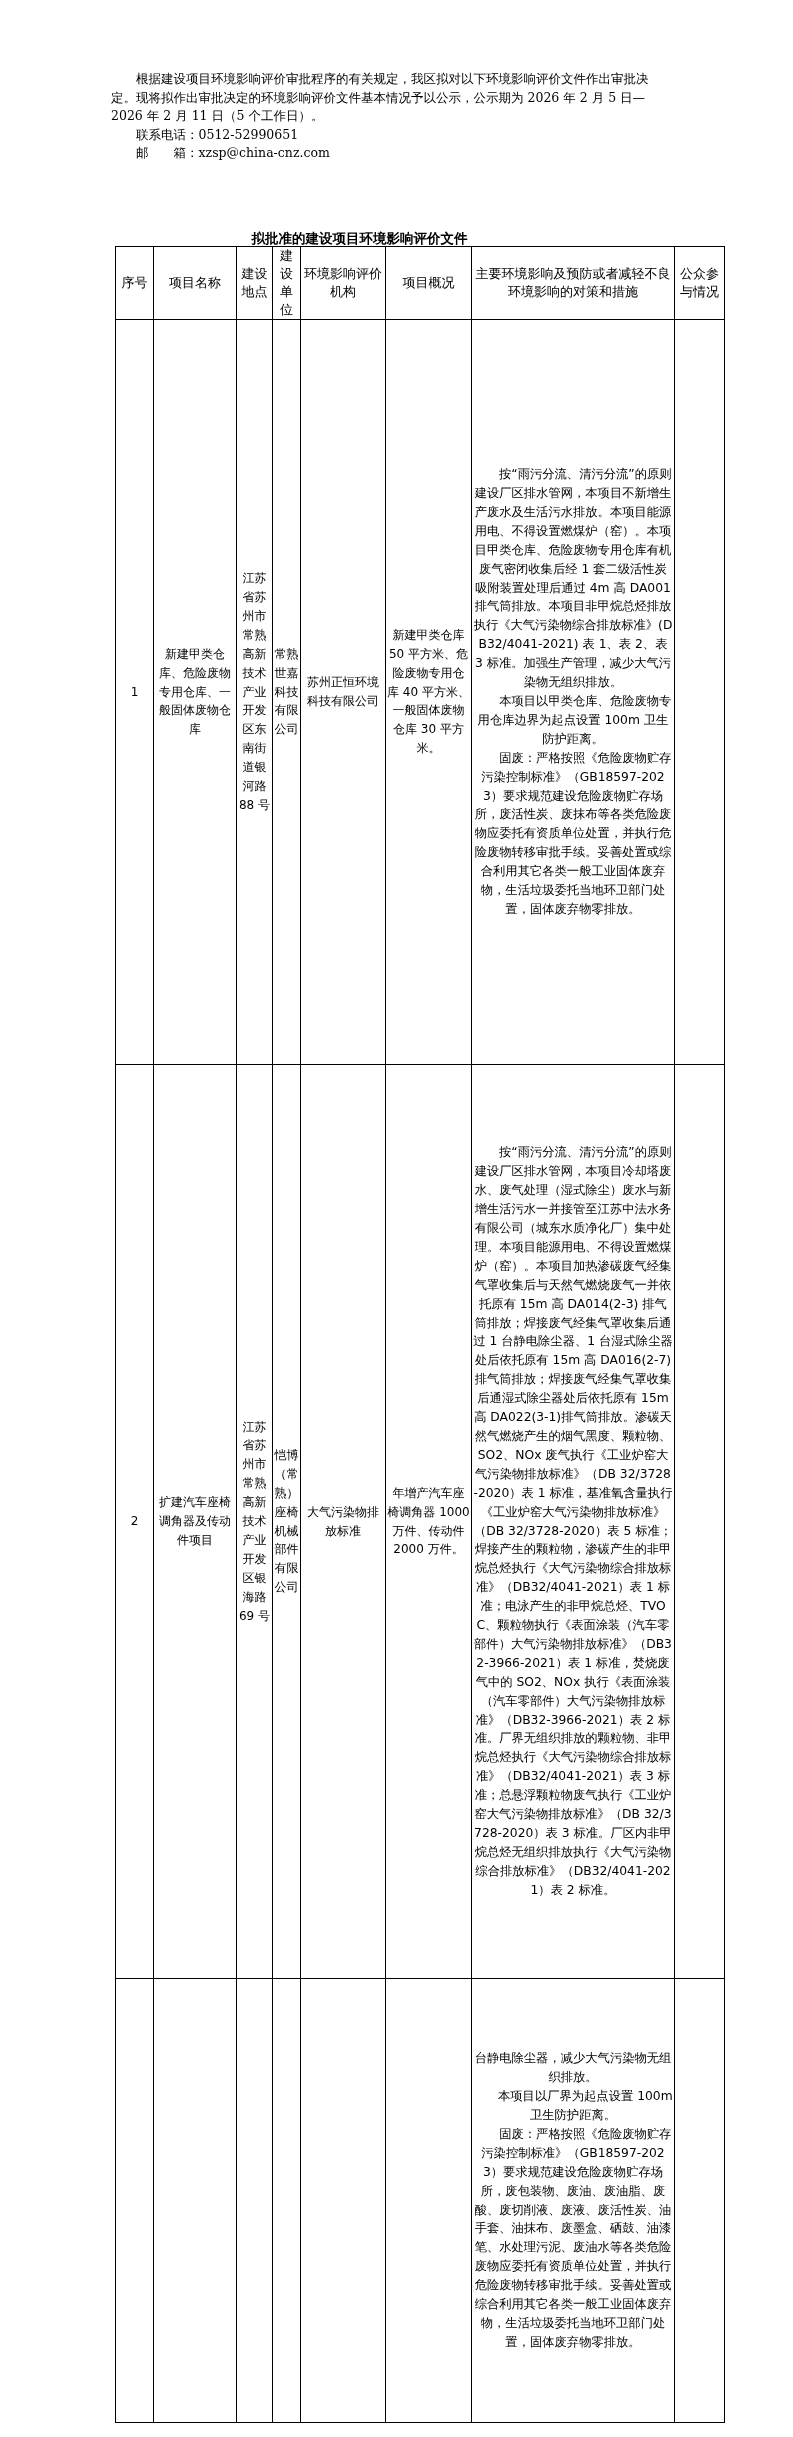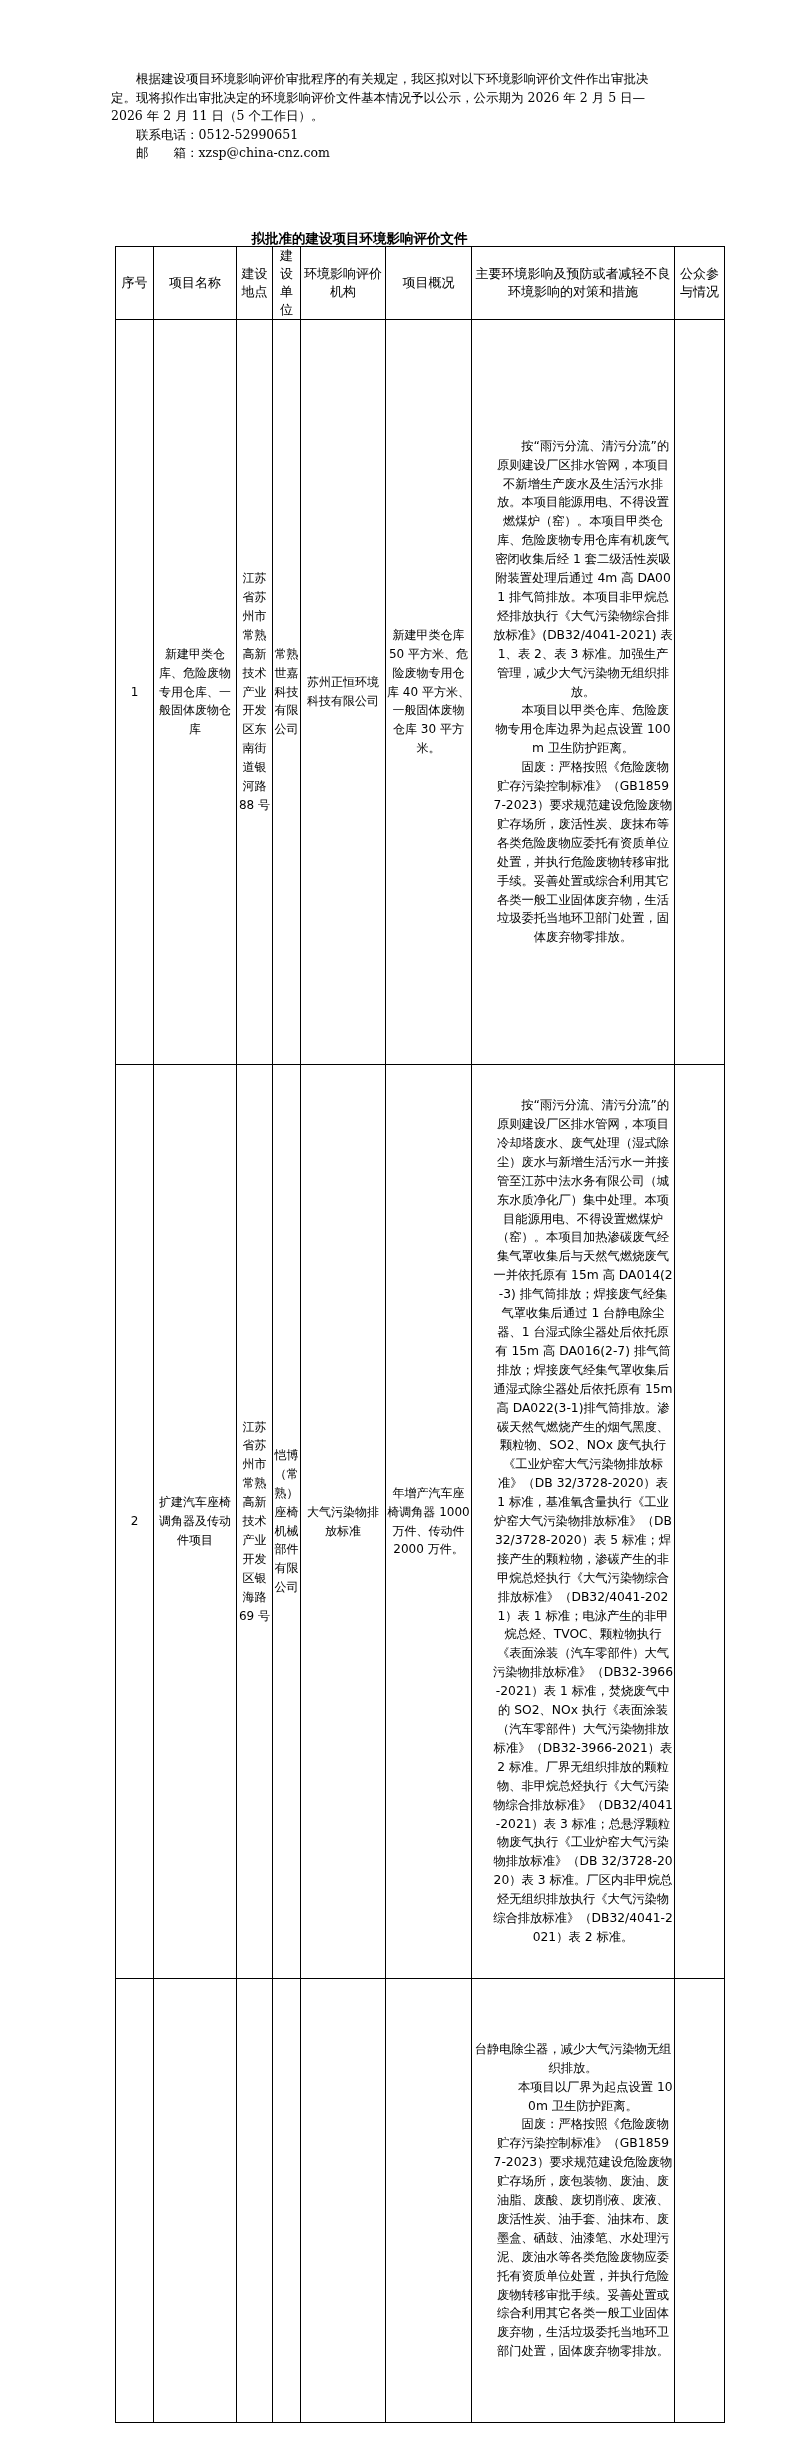--- a/index.html
+++ b/index.html
@@ -9,21 +9,21 @@
   .intro p { margin: 0; }
   .indent2 { text-indent: 2em; }
   .indent1 { text-indent: 1.6em; }
   .tbl-title { position: absolute; left: 0; width: 719px; top: 230px; text-align: center; font-weight: bold; font-size: 13.5px; }
   table.main { position: absolute; left: 115px; top: 246px; border-collapse: collapse; table-layout: fixed;
                font-family: "DejaVu Sans", "Liberation Sans", sans-serif; font-size: 12px; line-height: 18.9px; }
   table.main td, table.main th { border: 1.3px solid #000; padding: 0 1px; vertical-align: middle; font-weight: normal; text-align: center; word-break: break-all; }
   table.main th { height: 54px; font-size: 13px; line-height: 18px; }
   td.measures { text-align: justify; vertical-align: top; padding-top: 3px; font-size: 12.3px; line-height: 18.9px; }
   td.measures p { margin: 0; }
-  td.measures p.ind { text-indent: 2em; padding-left: 20px; }
+  td.measures p.ind { text-indent: 2em; }
   .r1 { height: 745px; }
   .r2 { height: 914px; }
   .r3 { height: 444px; }
 </style>
 </head>
 <body>
 
 <div class="intro">
   <p class="indent2">根据建设项目环境影响评价审批程序的有关规定，我区拟对以下环境影响评价文件作出审批决定。现将拟作出审批决定的环境影响评价文件基本情况予以公示，公示期为 2026 年 2 月 5 日—2026 年 2 月 11 日（5 个工作日）。</p>
   <p class="indent2"><span>联系电话：</span><span>0512-52990651</span></p>

